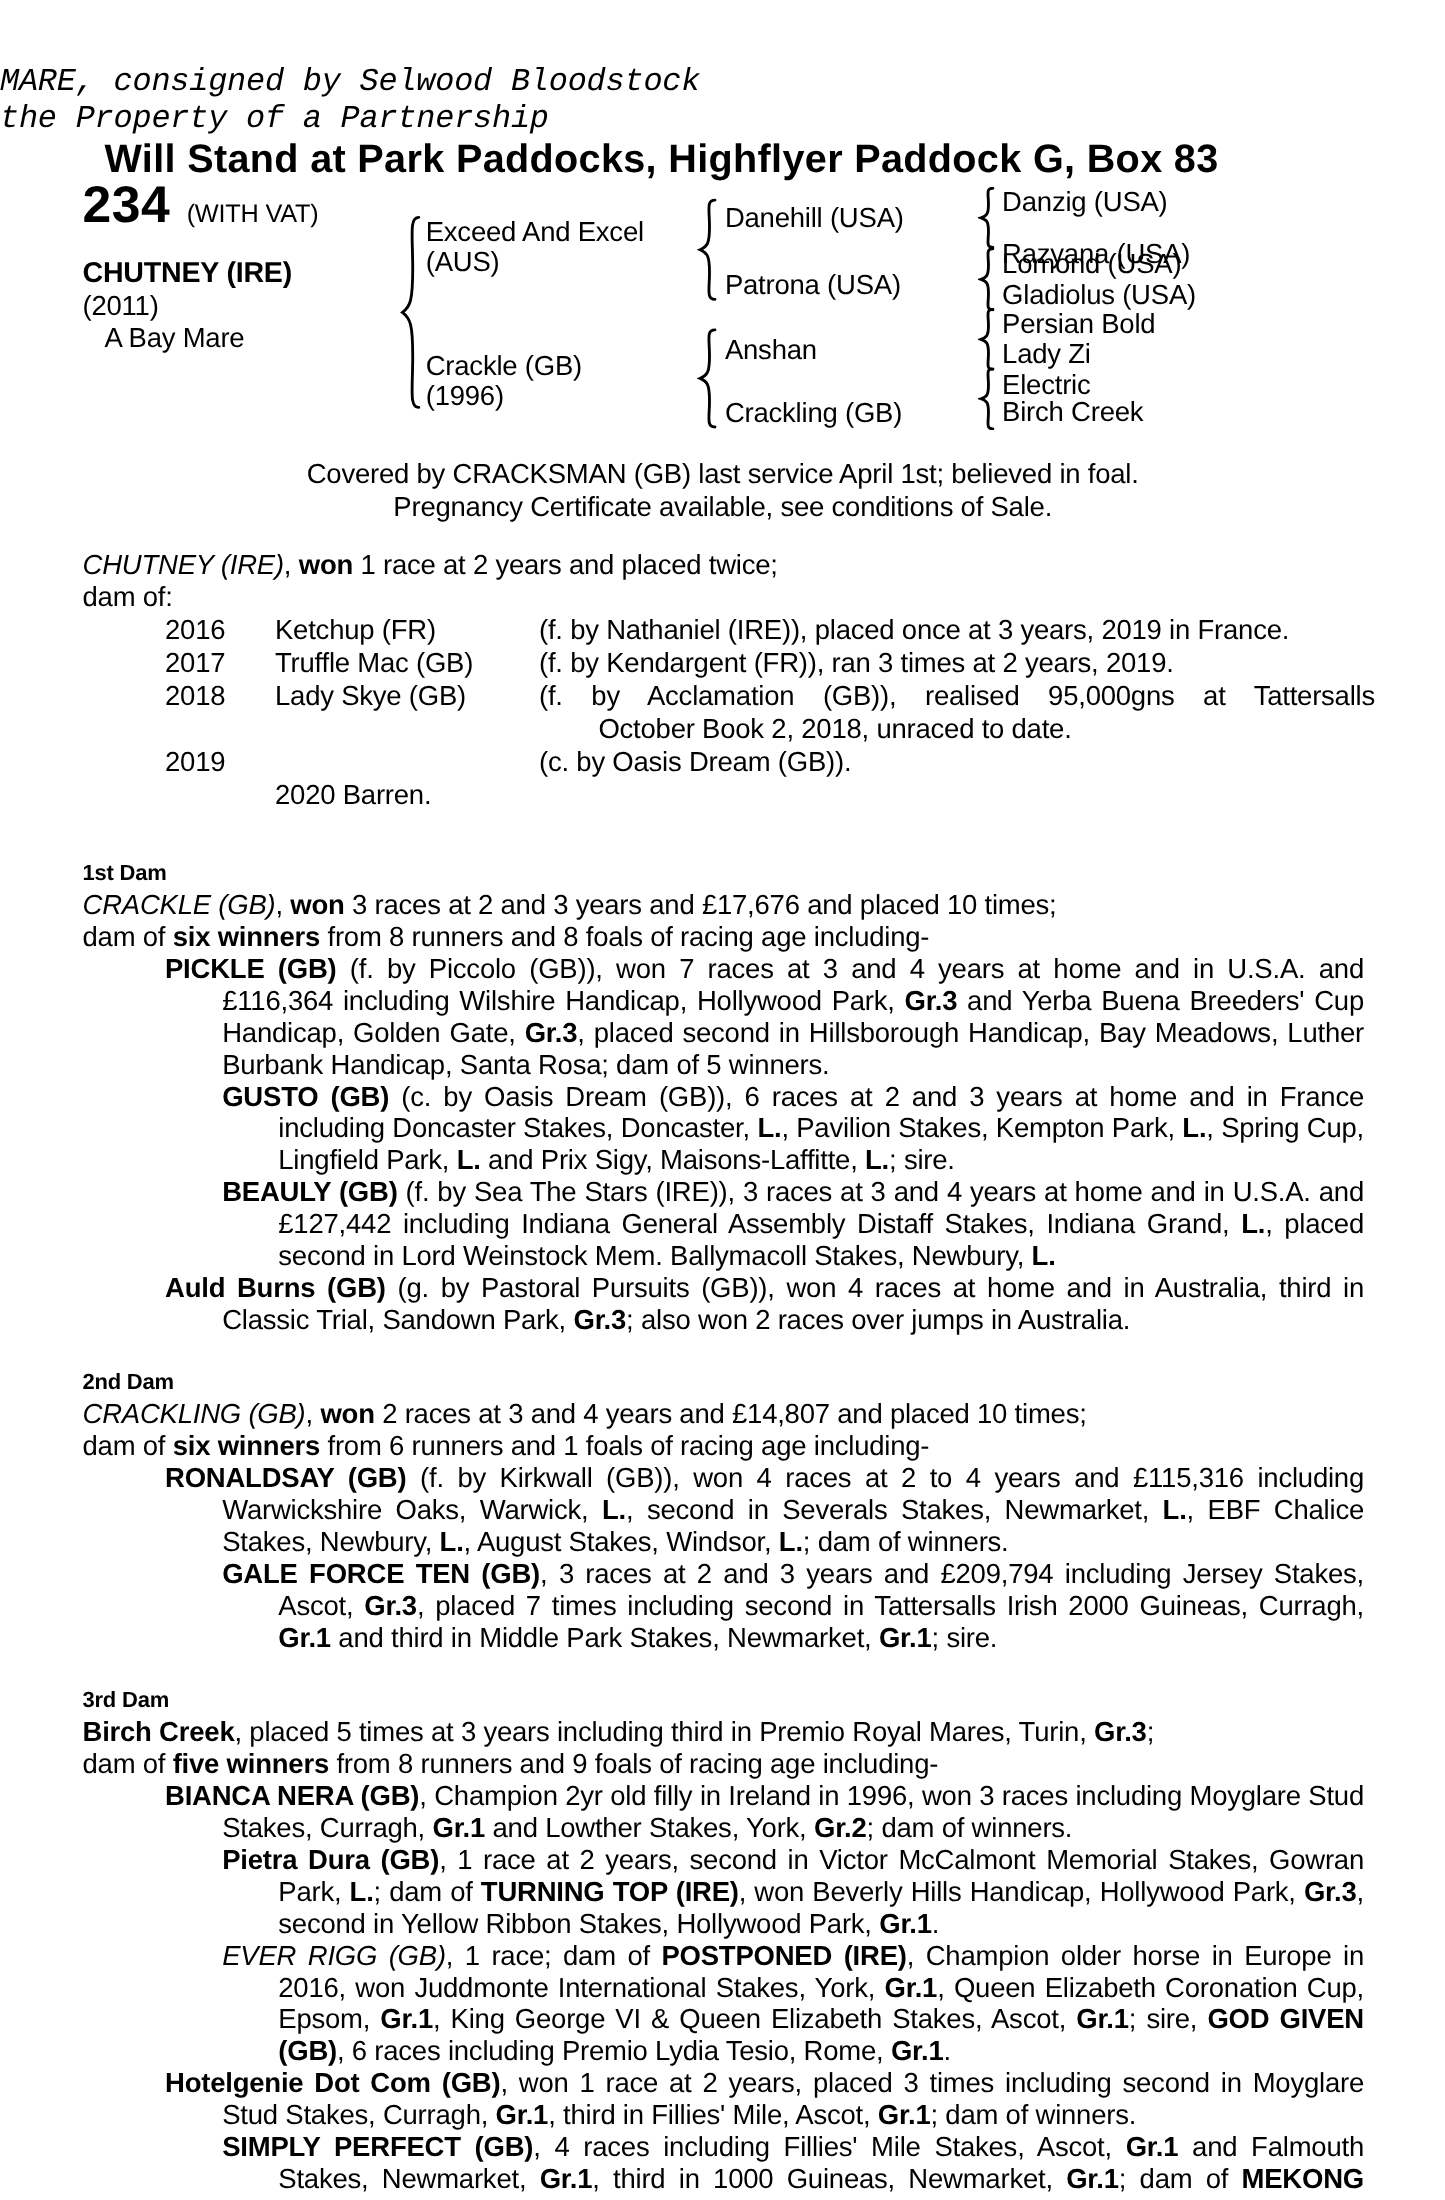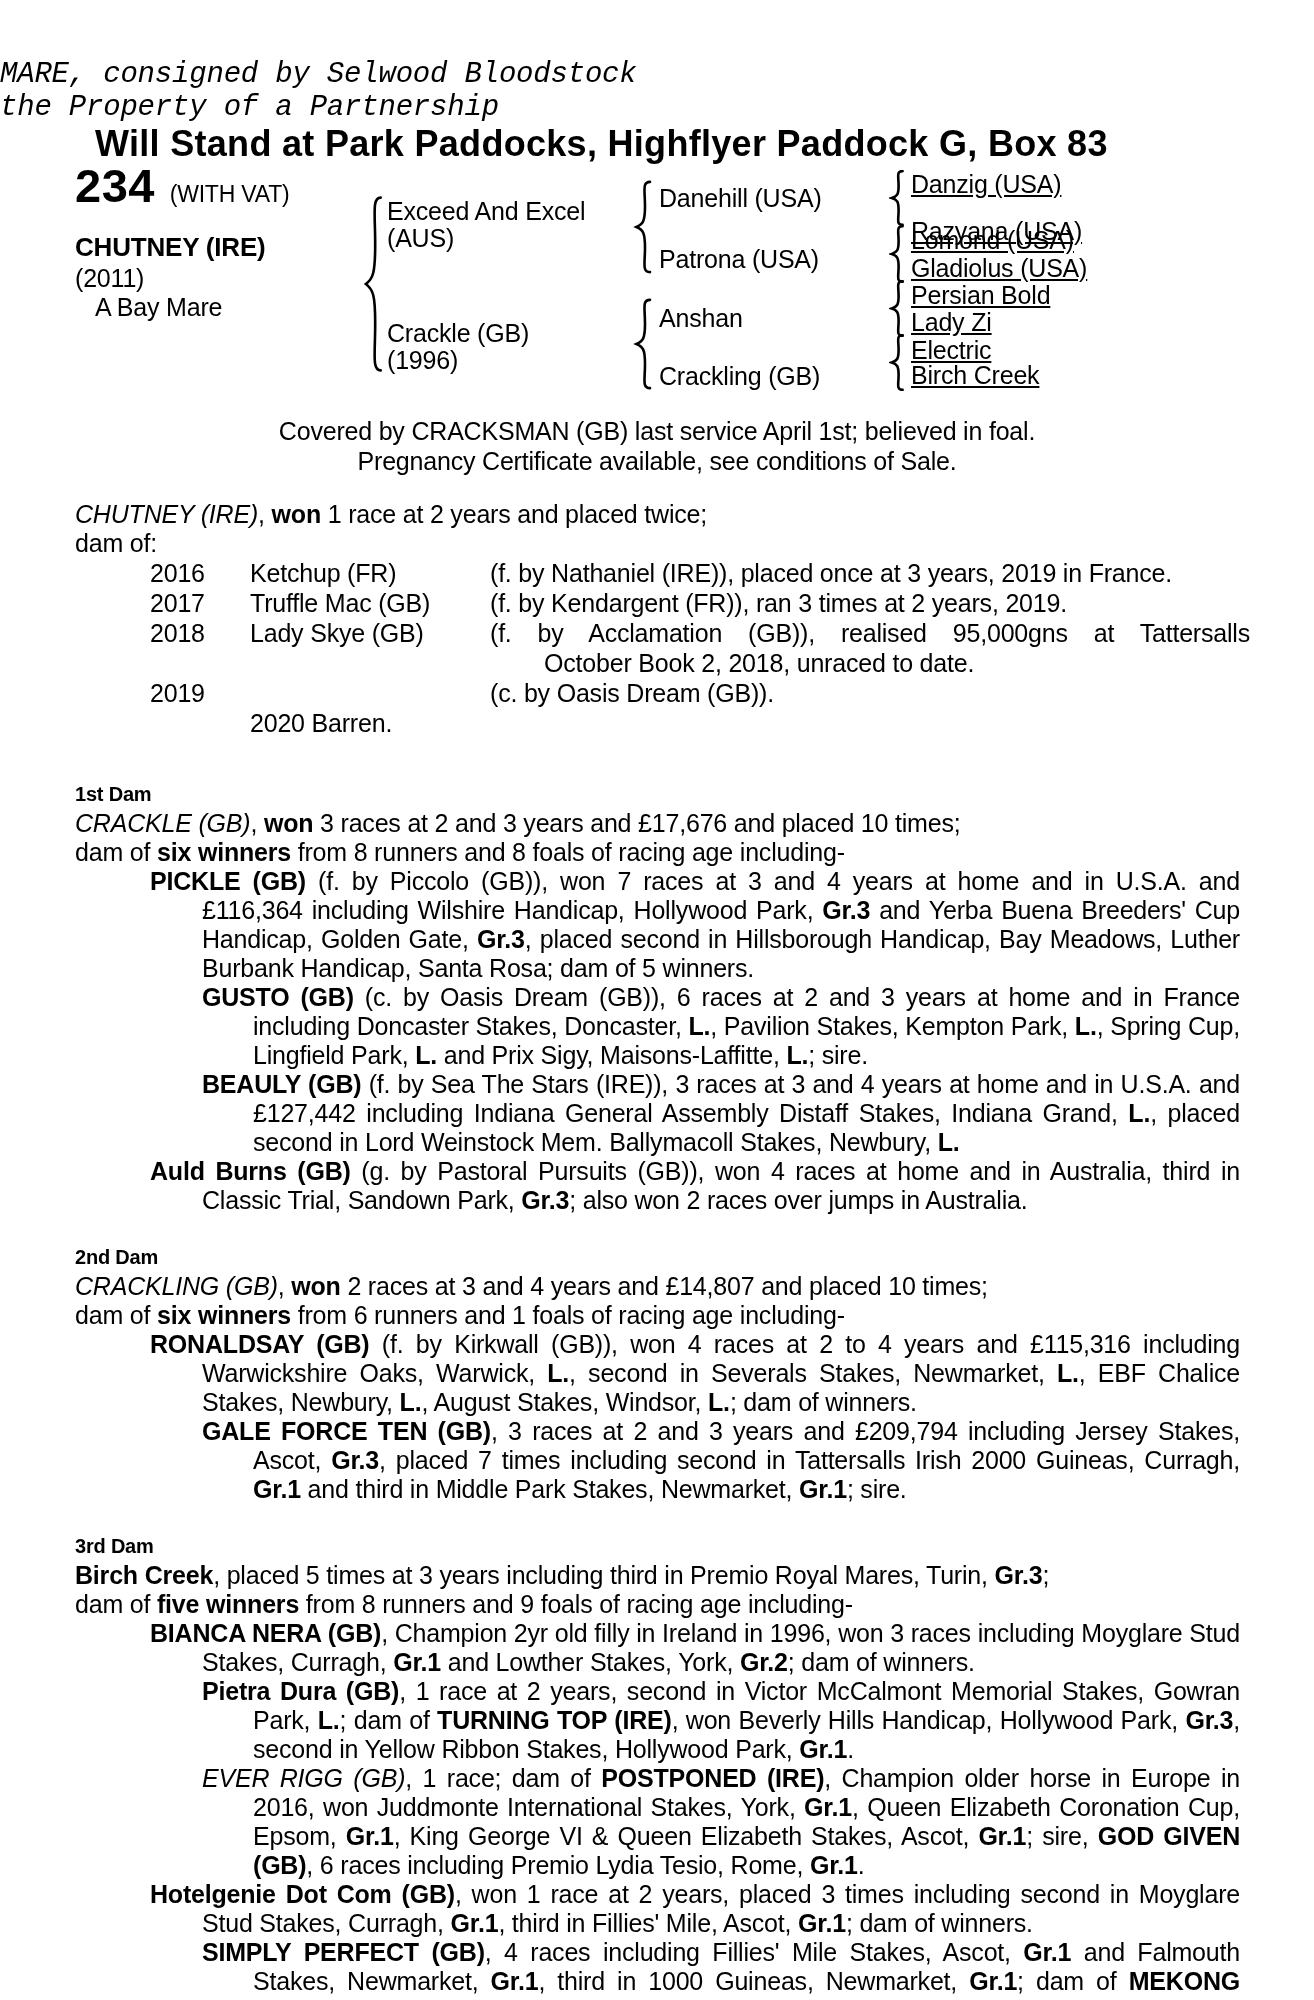--- a/index.html
+++ b/index.html
@@ -25,21 +25,21 @@
   .lot-vat{font-size:23px;margin-left:8px;}
   .ped-name{left:75px;top:62px;font-weight:bold;font-size:26px;}
   .ped-year{left:75px;top:93px;}
   .ped-colour{left:75px;top:122px;margin-left:20px;}
   .gen1-sire{left:387px;top:26px;}
   .gen1-dam{left:387px;top:148px;}
   .gen2-1{left:659px;top:13px;}
   .gen2-2{left:659px;top:74px;}
   .gen2-3{left:659px;top:133px;}
   .gen2-4{left:659px;top:191px;}
-  .gen3{left:911px;white-space:nowrap;text-decoration:underline;}
+  .gen3{left:911px;white-space:nowrap;}
   .g3-1{top:-1px;} .g3-2{top:26px;margin-top:20px;} .g3-3{top:55px;} .g3-4{top:83px;}
   .g3-5{top:110px;} .g3-6{top:137px;} .g3-7{top:165px;} .g3-8{top:190px;}
   .brace{position:absolute;}
   .brace-main{left:362px;top:22px;width:22px;height:180px;}
   .brace-g2a{left:633px;top:8px;width:20px;height:94px;}
   .brace-g2b{left:633px;top:126px;width:20px;height:92px;}
   .brace-g3a{left:889px;top:-2px;width:16px;height:56px;}
   .brace-g3b{left:889px;top:53px;width:16px;height:58px;}
   .brace-g3c{left:889px;top:108px;width:16px;height:57px;}
   .brace-g3d{left:889px;top:162px;width:16px;height:57px;}

